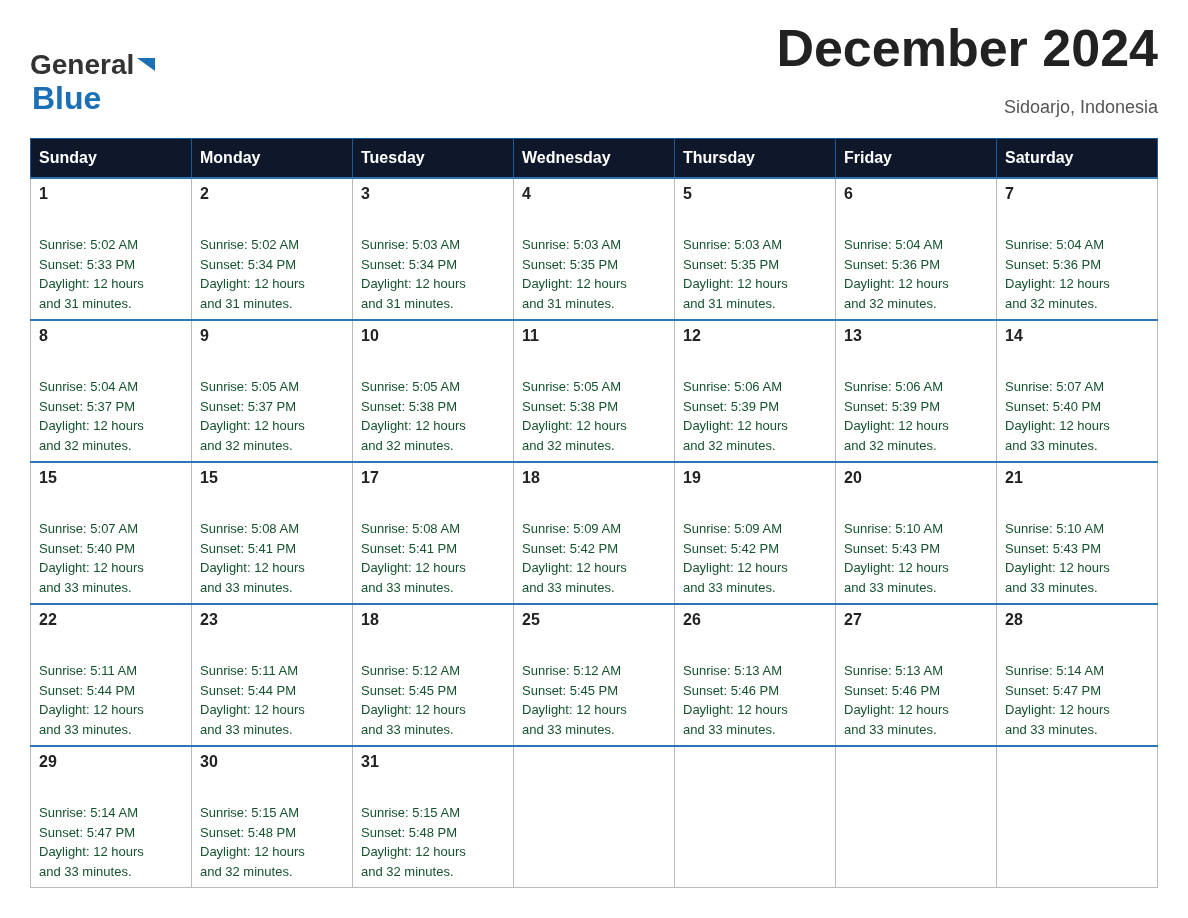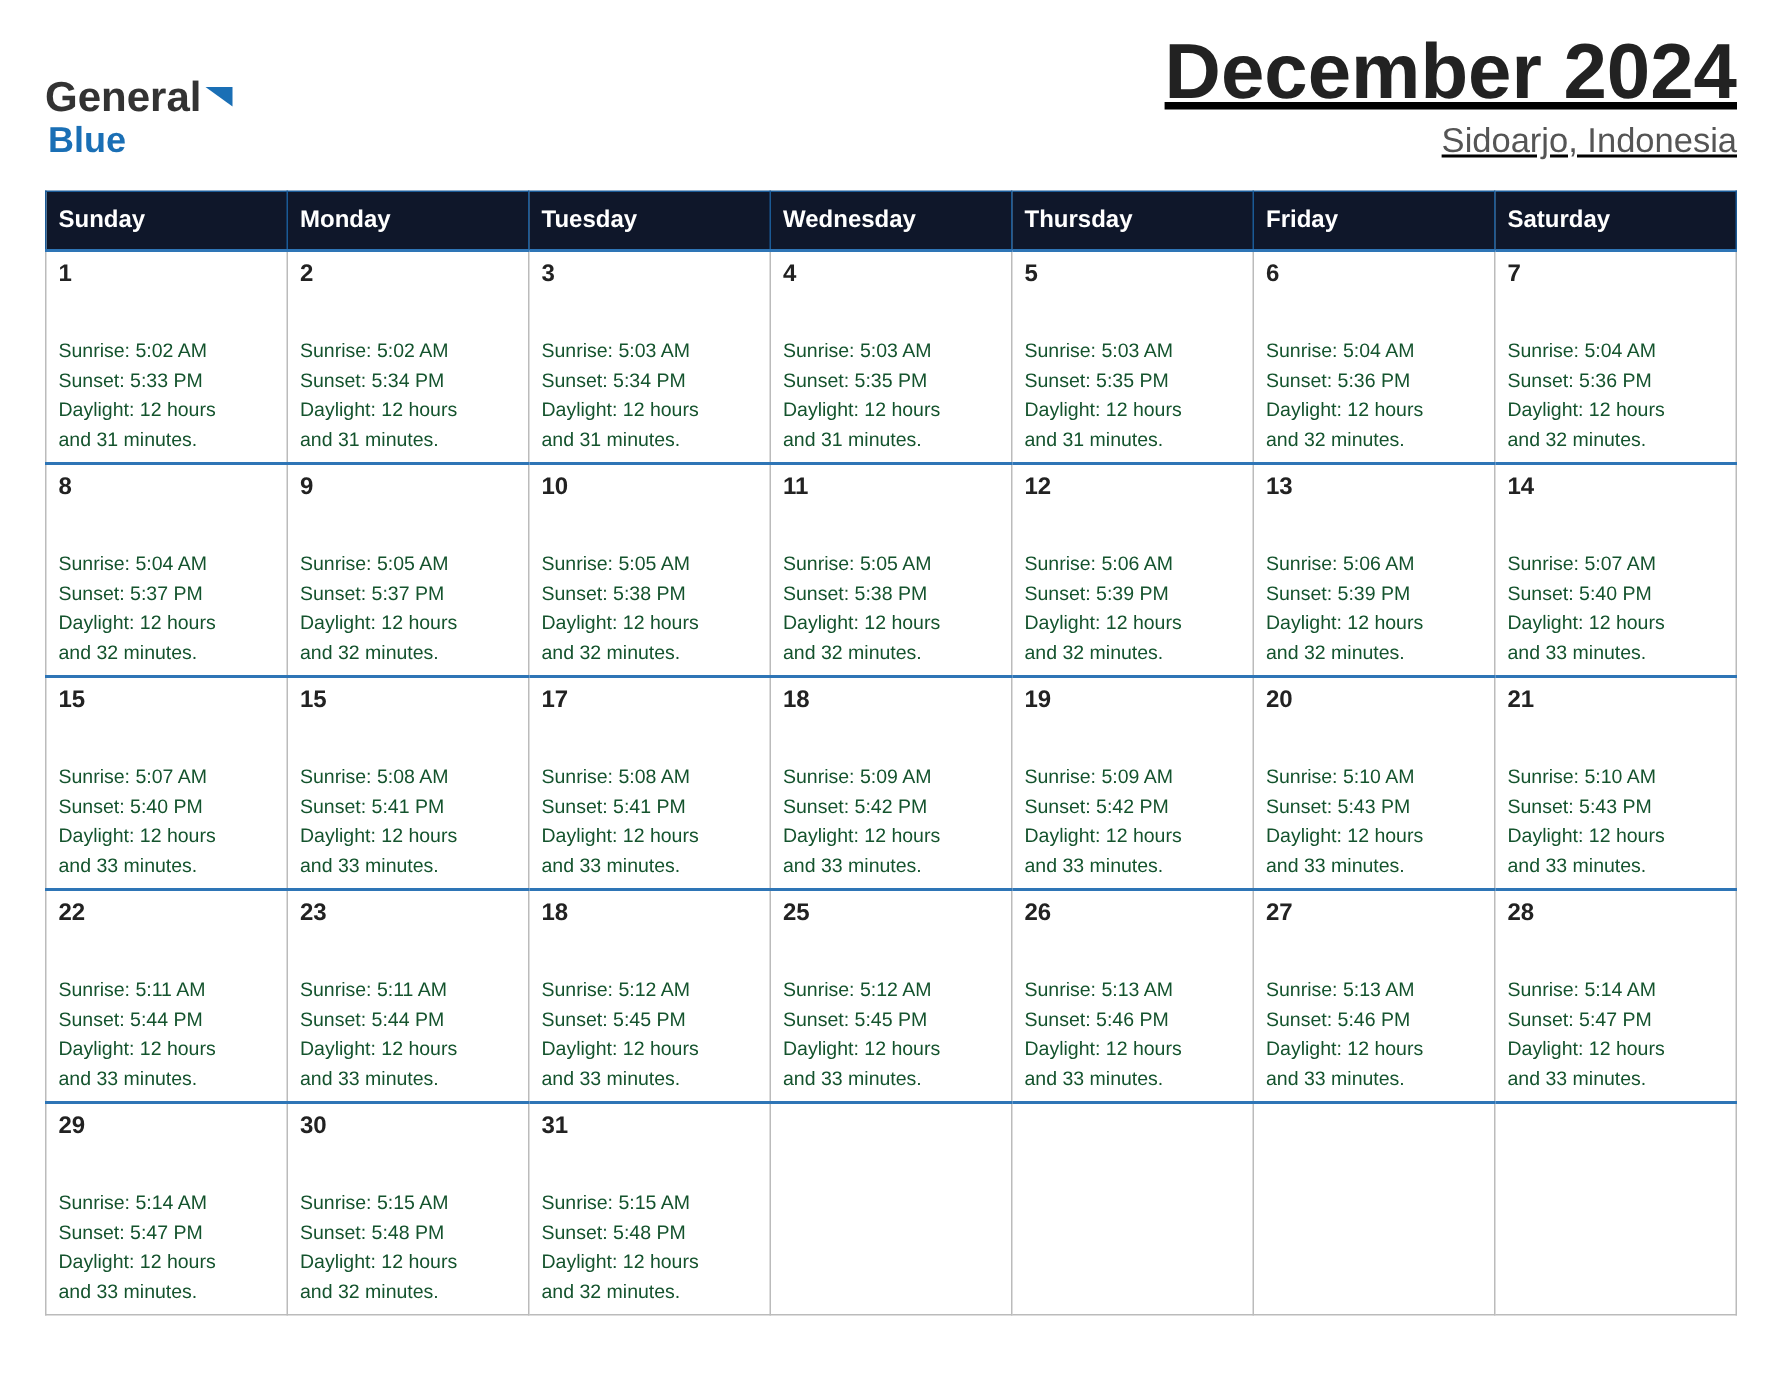--- a/index.html
+++ b/index.html
@@ -20,53 +20,52 @@
       display: flex;
       align-items: center;
       gap: 4px;
     }
     .logo-text-general {
       font-size: 28px;
       font-weight: bold;
       color: #333;
     }
     .logo-text-blue {
-      font-size: 24px;
+      font-size: 32px;
       font-weight: bold;
       color: #1a6fb5;
     }
     .logo-wrapper {
       display: flex;
       flex-direction: column;
       line-height: 1.1;
       margin-top: 30px;
     }
     .logo-line1 {
       display: flex;
       align-items: center;
     }
     .logo-line2 {
       display: flex;
       align-items: center;
       padding-left: 2px;
     }
     .title-block {
       text-align: right;
-      text-decoration: underline;
     }
     .month-title {
       font-size: 52px;
       font-weight: bold;
       color: #222;
       line-height: 1.1;
     }
     .location {
-      font-size: 23px;
+      font-size: 18px;
       color: #555;
-      margin-top: 3px;
+      margin-top: 20px;
     }
     .calendar {
       width: 100%;
       border-collapse: collapse;
       border: 1px solid #aaa;
     }
     .calendar th {
       background-color: #0f172a;
       color: #fff;
       font-size: 16px;

